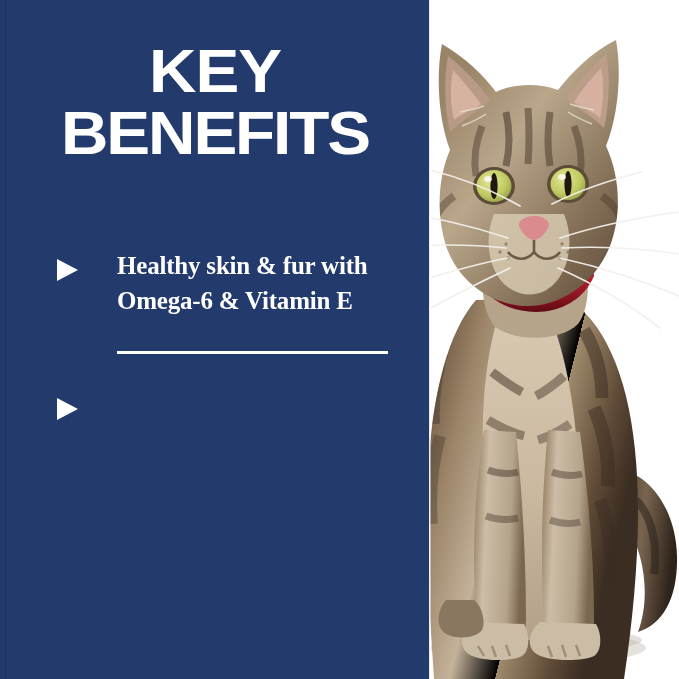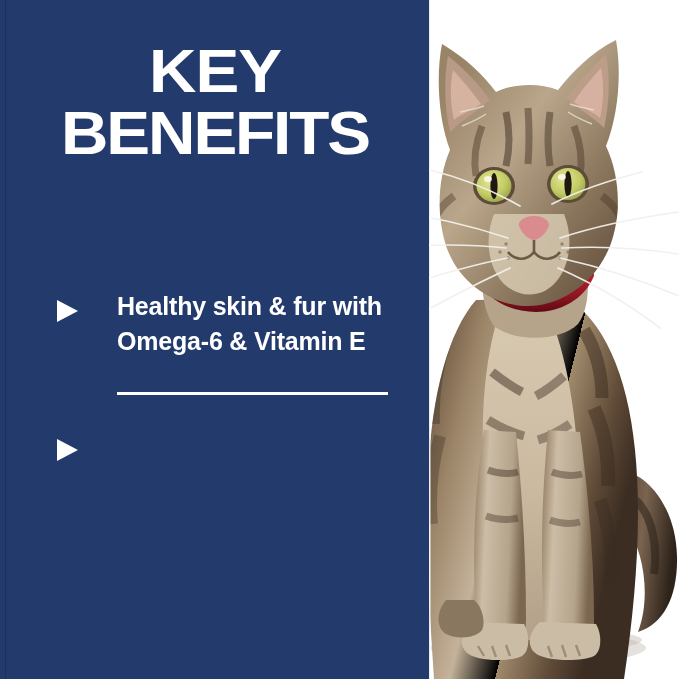--- a/index.html
+++ b/index.html
@@ -42,26 +42,25 @@
   }
   .benefit .arrow{
     position:absolute;left:57px;top:11px;
     width:0;height:0;
     border-left:21px solid #ffffff;
     border-top:11.5px solid transparent;
     border-bottom:11.5px solid transparent;
   }
   .benefit .btext{
     color:#ffffff;
-    font-family:Liberation Sans, sans-serif;
+    font-family:Liberation Serif, serif;
     font-weight:bold;
     font-size:25px;
     line-height:35px;
     letter-spacing:-.2px;
-    margin-top:41px;
   }
   .divider-wrap{
     height:69px;
     display:flex;align-items:center;
   }
   .divider{
     margin-left:117px;
     width:276px;height:2.5px;
     background:#ffffff;
   }

